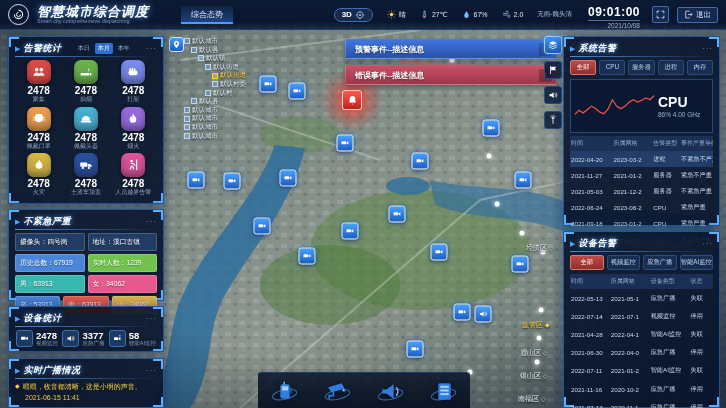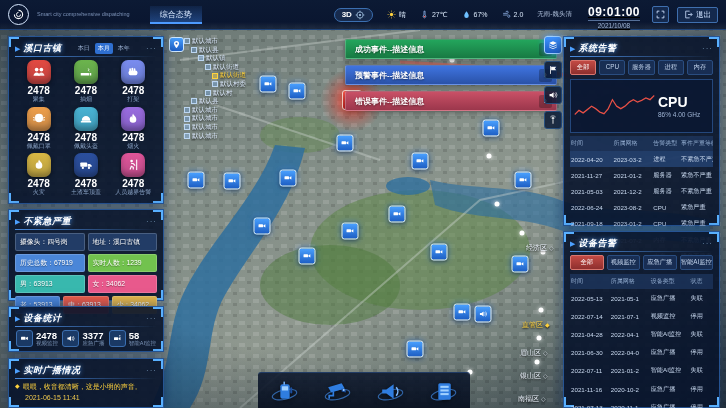--- a/index.html
+++ b/index.html
@@ -55,31 +55,31 @@
   .hdr{position:absolute;left:0;top:0;width:726px;height:30px;box-sizing:border-box;z-index:30;
       background:linear-gradient(180deg,#0c1a34 0%,#0a1630 75%,rgba(10,22,48,.82) 100%);
       border-bottom:1px solid rgba(50,110,190,.5);display:flex;align-items:center;padding:0 8px;gap:8px;}
   .logo{width:19px;height:19px;border-radius:50%;border:1.5px solid #d7e8ff;display:flex;
       align-items:center;justify-content:center;flex:none;}
   .logo svg{width:11px;height:11px;}
   .htitle{line-height:1;}
   .htitle .cn{font-size:13px;font-weight:bold;font-style:italic;color:#fff;letter-spacing:1px;
       text-shadow:0 0 7px rgba(90,170,255,.9);}
   .htitle .en{font-size:5.5px;color:#7d93b8;margin-top:1px;}
-  .hnav{font-size:8px;color:#d8e8ff;padding:3px 10px 2px;margin-left:12px;
+  .hnav{font-size:8px;color:#d8e8ff;padding:3px 10px 2px;margin-left:24px;
       background:linear-gradient(180deg,rgba(50,110,200,.12),rgba(50,110,200,.5));
       border-bottom:2px solid #4d9bff;}
   .hspacer{flex:1;}
   .h3d{display:flex;align-items:center;gap:3px;background:rgba(24,44,80,.9);border:1px solid #3b6fb0;
       border-radius:9px;padding:1px 7px;font-size:8px;font-weight:bold;color:#fff;}
   .h3d svg{width:10px;height:10px;}
   .hwx{display:flex;align-items:center;gap:3px;font-size:7px;color:#d6e4f6;margin-left:6px;}
   .hwx svg{width:9px;height:9px;}
   .hnote{font-size:6.5px;color:#aebfda;margin-left:6px;}
-  .hclock{text-align:center;margin:6px 4px 0 8px;line-height:1.1;text-decoration:underline;}
+  .hclock{text-align:right;margin:6px 4px 0 8px;line-height:1.1;}
   .hclock .t{font-size:12px;font-weight:bold;color:#fff;letter-spacing:.5px;
       border-bottom:1px solid rgba(160,200,255,.5);padding-bottom:1px;}
   .hclock .d{font-size:6.5px;color:#9fb4d4;margin-top:1px;}
   .hbtn{width:15px;height:15px;border:1px solid #3f6fae;background:#14294d;border-radius:2px;
       display:flex;align-items:center;justify-content:center;}
   .hbtn svg{width:9px;height:9px;}
   .hexit{display:flex;align-items:center;gap:3px;border:1px solid #3f6fae;background:#14294d;
       border-radius:2px;padding:2px 6px;font-size:7.5px;color:#cfe2ff;}
   .hexit svg{width:9px;height:9px;}
   
@@ -340,25 +340,20 @@
         <div class="dot" style="left:452px;top:60px"></div>
         <div class="arealab " style="left:526px;top:243px">经济区 <span class="dm">◇</span></div>
         <div class="arealab active" style="left:522px;top:320px">直管区 <span class="dm">◆</span></div>
         <div class="arealab " style="left:520px;top:348px">眉山区 <span class="dm">◇</span></div>
         <div class="arealab " style="left:520px;top:371px">银山区 <span class="dm">◇</span></div>
         <div class="arealab " style="left:518px;top:394px">南福区 <span class="dm">◇</span></div>
       </div>
   </div>
 
   <div class="banners" id="banners">
-      <div class="banner" style="background:linear-gradient(180deg,#23a55c,#187a43)">
-        <span>成功事件--描述信息</span>
-        <span class="sp"></span>
-        <span class="chev">›</span>
-      </div>
       <div class="banner" style="background:linear-gradient(180deg,#3f74e0,#2a52a8)">
         <span>预警事件--描述信息</span>
         <span class="sp"></span>
         <span class="chev">›</span>
       </div>
       <div class="banner" style="background:linear-gradient(180deg,#c95066,#9c374c)">
         <span>错误事件--描述信息</span>
         <span class="sp"></span>
         <span class="chev">›</span>
       </div>
@@ -414,20 +409,21 @@
     </div>
 
   <header class="hdr">
     <span class="logo">
       <svg viewBox="0 0 16 16">
           <path d="M8 2a6 6 0 1 1-6 6" stroke="#fff" stroke-width="1.6" fill="none"></path>
           <path d="M8 5a3 3 0 1 0 3 3" stroke="#fff" stroke-width="1.3" fill="none"></path>
         </svg>
     </span>
     <span class="htitle">
+      <div class="cn">智慧城市综合调度</div>
       <div class="en">Smart city comprehensive dispatching</div>
     </span>
     <span class="hnav">综合态势</span>
     <span class="hspacer"></span>
     <span class="h3d">
       <span>3D</span>
       <svg viewBox="0 0 16 16">
           <circle cx="8" cy="8" r="5" fill="none" stroke="#bfe0ff"></circle>
           <circle cx="8" cy="8" r="1.5" fill="#bfe0ff"></circle>
           <path d="M8 1v3M8 12v3M1 8h3M12 8h3" stroke="#bfe0ff"></path>
@@ -475,21 +471,21 @@
       <svg viewBox="0 0 16 16">
           <path d="M10 2H3v12h7M7 8h7M11.5 5l3 3-3 3" stroke="#cfe2ff" fill="none" stroke-width="1.4"></path>
         </svg>
       <span>退出</span>
     </span>
   </header>
 
   <section class="panel p-alarm">
     <div class="ptitle">
       <span class="arr">▶</span>
-      <span class="txt">溪口古镇</span>
+      <span class="txt">告警统计</span>
       <span class="minitabs" id="alarmTabs">
           <span class="mtab">本日</span>
           <span class="mtab active">本月</span>
           <span class="mtab">本年</span>
         </span>
       <span class="dots">···</span>
     </div>
     <div class="pdivider"></div>
     <div class="agrid" id="alarmGrid">
         <div class="tile">

